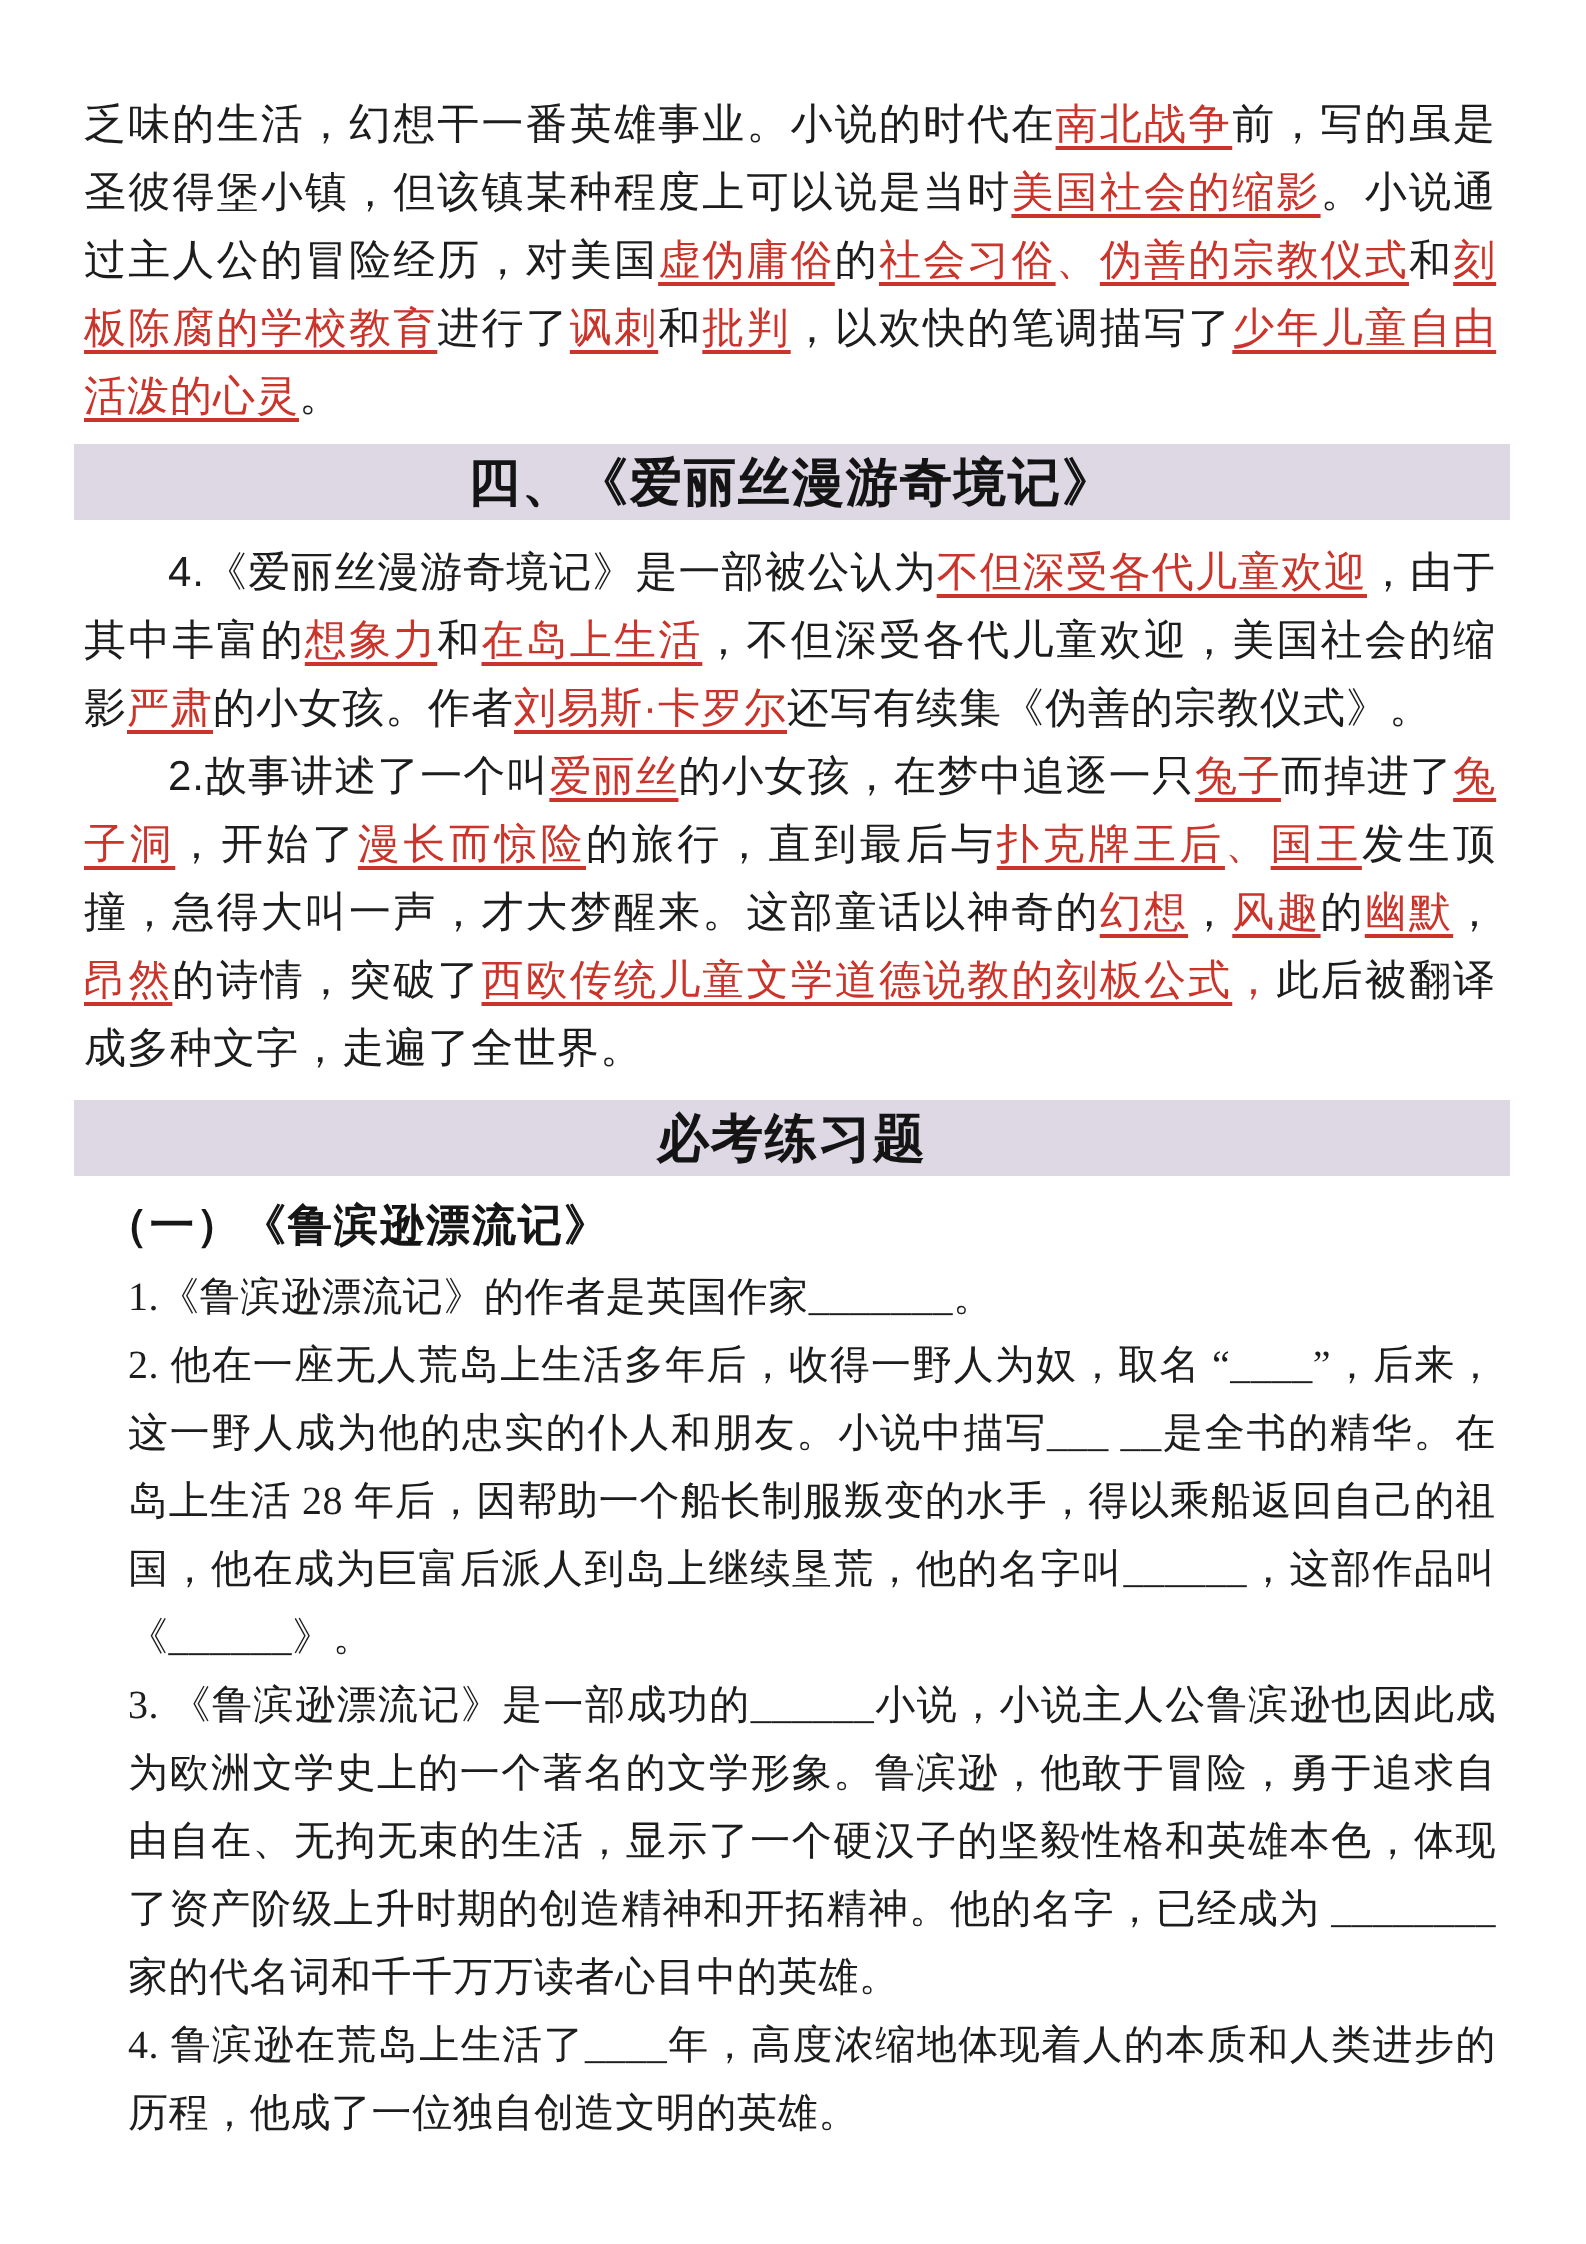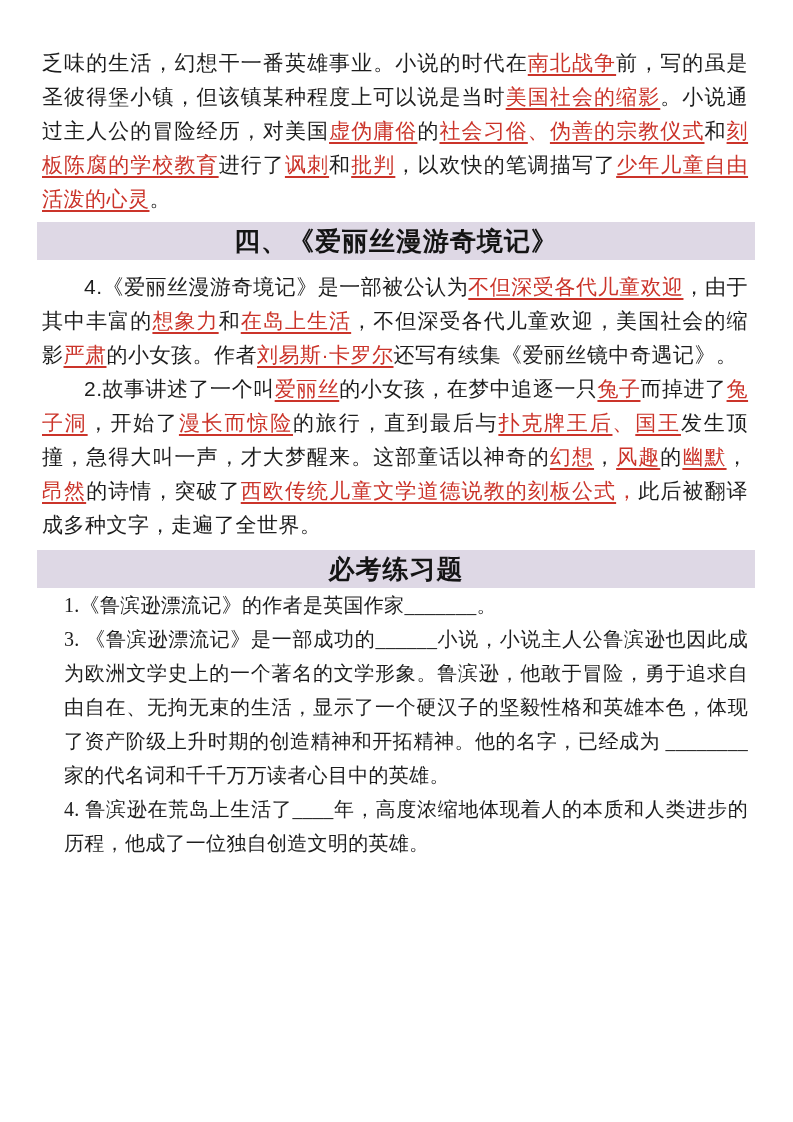--- a/index.html
+++ b/index.html
@@ -68,28 +68,30 @@
 <body style="--red: #cb342a; --band: #ded8e5;">
 
 <div class="page">
 
   <p class="para intro"><span>乏味的生活，幻想干一番英雄事业。小说的时代在</span><span class="seg-r">南北战争</span><span>前，写的虽是圣彼得堡小镇，但该镇某种程度上可以说是当时</span><span class="seg-r">美国社会的缩影</span><span>。小说通过主人公的冒险经历，对美国</span><span class="seg-r">虚伪庸俗</span><span>的</span><span class="seg-r">社会习俗</span><span class="seg-rp">、</span><span class="seg-r">伪善的宗教仪式</span><span>和</span><span class="seg-r">刻板陈腐的学校教育</span><span>进行了</span><span class="seg-r">讽刺</span><span>和</span><span class="seg-r">批判</span><span>，以欢快的笔调描写了</span><span class="seg-r">少年儿童自由活泼的心灵</span><span>。</span></p>
 
   <div class="band">
     <span class="band-title">四、《爱丽丝漫游奇境记》</span>
   </div>
 
-  <p class="para indent alice-para1"><span>4.《爱丽丝漫游奇境记》是一部被公认为</span><span class="seg-r">不但深受各代儿童欢迎</span><span>，由于其中丰富的</span><span class="seg-r">想象力</span><span>和</span><span class="seg-r">在岛上生活</span><span>，不但深受各代儿童欢迎，美国社会的缩影</span><span class="seg-r">严肃</span><span>的小女孩。作者</span><span class="seg-r">刘易斯·卡罗尔</span><span>还写有续集《爱丽丝镜中奇遇记》。</span></p>
+  <p class="para indent alice-para1"><span>4.《爱丽丝漫游奇境记》是一部被公认为</span><span class="seg-r">不但深受各代儿童欢迎</span><span>，由于其中丰富的</span><span class="seg-r">想象力</span><span>和</span><span class="seg-r">在岛上生活</span><span>，不但深受各代儿童欢迎，美国社会的缩影</span><span class="seg-r">严肃</span><span>的小女孩。作者</span><span class="seg-r">刘易斯·卡罗尔</span><span>还写有续集《伪善的宗教仪式》。</span></p>
 
   <p class="para indent"><span>2.故事讲述了一个叫</span><span class="seg-r">爱丽丝</span><span>的小女孩，在梦中追逐一只</span><span class="seg-r">兔子</span><span>而掉进了</span><span class="seg-r">兔子洞</span><span>，开始了</span><span class="seg-r">漫长而惊险</span><span>的旅行，直到最后与</span><span class="seg-r">扑克牌王后</span><span class="seg-rp">、</span><span class="seg-r">国王</span><span>发生顶撞，急得大叫一声，才大梦醒来。这部童话以神奇的</span><span class="seg-r">幻想</span><span>，</span><span class="seg-r">风趣</span><span>的</span><span class="seg-r">幽默</span><span>，</span><span class="seg-r">昂然</span><span>的诗情，突破了</span><span class="seg-r">西欧传统儿童文学道德说教的刻板公式</span><span class="seg-rp">，</span><span>此后被翻译成多种文字，走遍了全世界。</span></p>
 
   <div class="band band-practice">
     <span class="band-title">必考练习题</span>
   </div>
 
+  <h3 class="subsection">（一）《鲁滨逊漂流记》</h3>
 
   <div class="questions">
     <p class="question">1.《鲁滨逊漂流记》的作者是英国作家_______。</p>
+    <p class="question">2. 他在一座无人荒岛上生活多年后，收得一野人为奴，取名 “____”，后来，这一野人成为他的忠实的仆人和朋友。小说中描写___ __是全书的精华。在岛上生活 28 年后，因帮助一个船长制服叛变的水手，得以乘船返回自己的祖国，他在成为巨富后派人到岛上继续垦荒，他的名字叫______，这部作品叫《______》。</p>
     <p class="question">3. 《鲁滨逊漂流记》是一部成功的______小说，小说主人公鲁滨逊也因此成为欧洲文学史上的一个著名的文学形象。鲁滨逊，他敢于冒险，勇于追求自由自在、无拘无束的生活，显示了一个硬汉子的坚毅性格和英雄本色，体现了资产阶级上升时期的创造精神和开拓精神。他的名字，已经成为 ________家的代名词和千千万万读者心目中的英雄。</p>
     <p class="question">4. 鲁滨逊在荒岛上生活了____年，高度浓缩地体现着人的本质和人类进步的历程，他成了一位独自创造文明的英雄。</p>
   </div>
 
 </div>
 
 </body></html>

